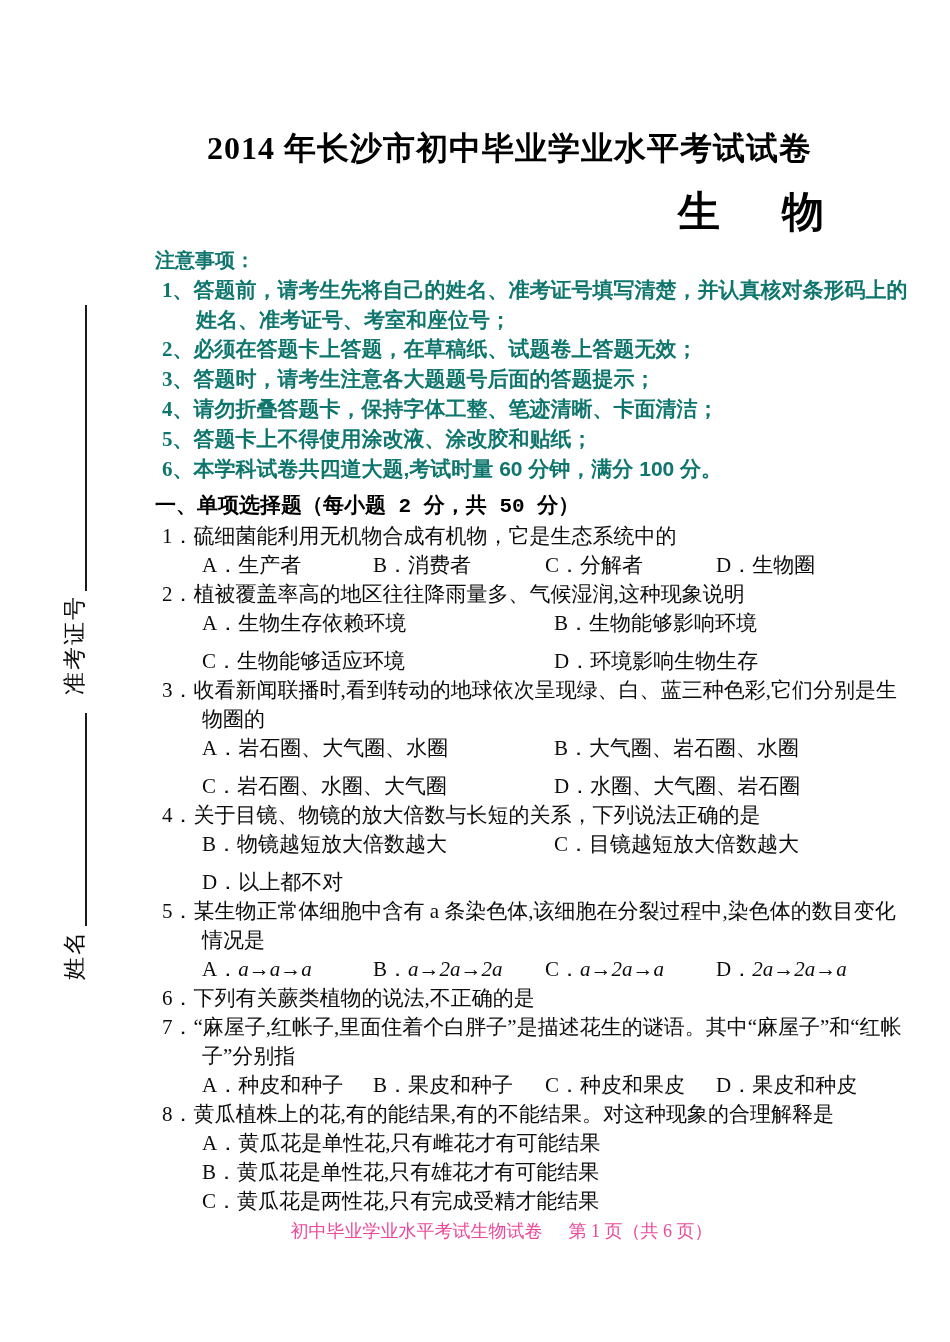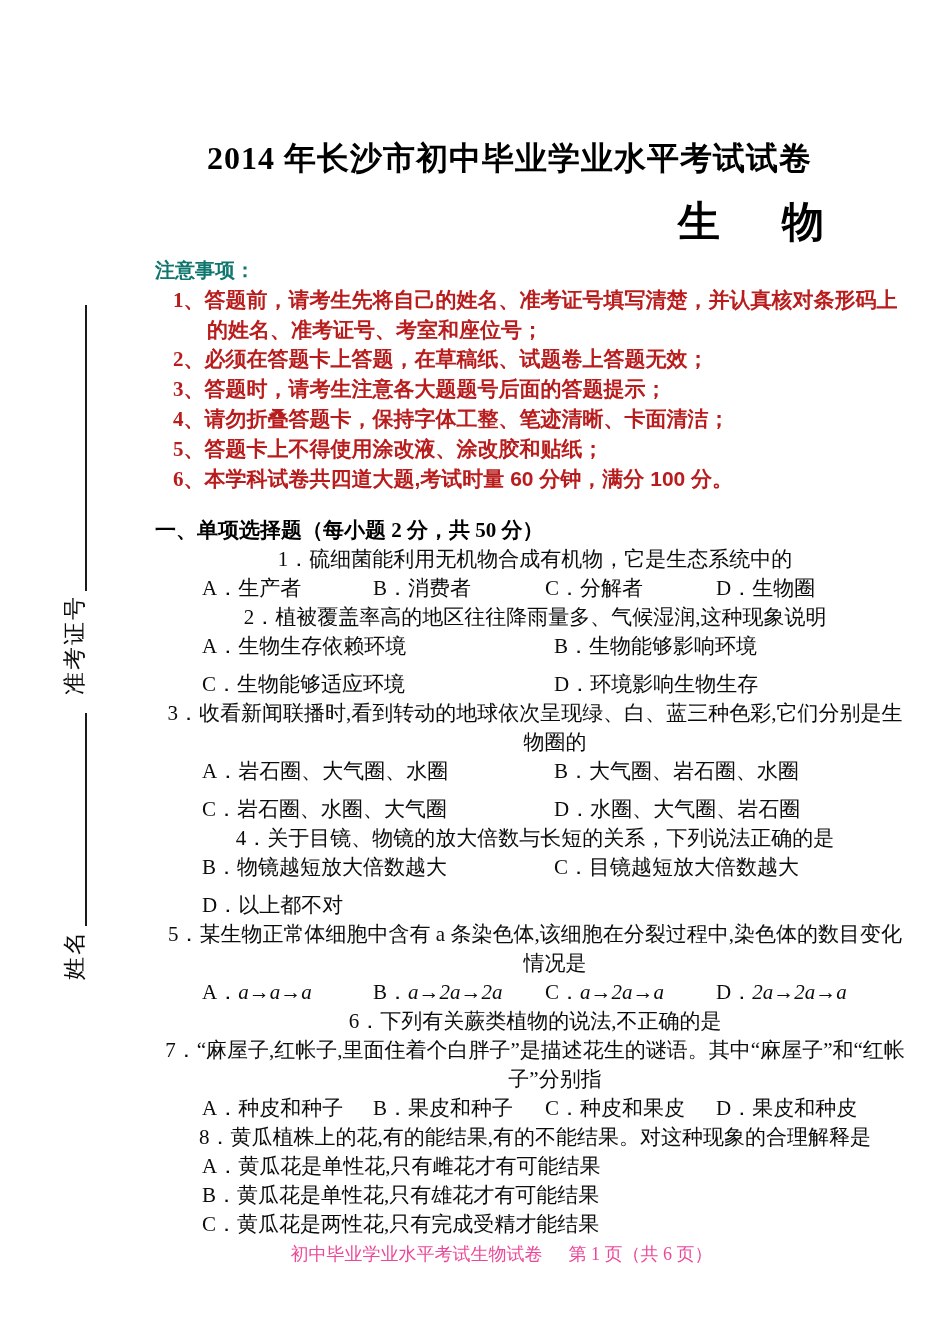--- a/index.html
+++ b/index.html
@@ -16,51 +16,51 @@
     display:flex;align-items:flex-end;
     font-size:23px;letter-spacing:2px;white-space:nowrap;
   }
   .margin-label .fill-line{
     flex:1 1 auto;border-bottom:2px solid #1a1a1a;margin:0 0 3px 4px;
   }
   #exam-no-field{top:695px;width:390px;}
   #name-field{top:980px;width:267px;}
 
   
-  main{position:absolute;left:155px;top:12px;width:753px;}
+  main{position:absolute;left:155px;top:2px;width:753px;}
   h1.title{
     margin:124px 0 0 0;position:relative;left:-22px;
     font-family:"Liberation Serif","DejaVu Serif",serif;
     font-weight:900;font-size:32px;line-height:44px;
     text-align:center;letter-spacing:1px;color:#000;
   }
   .subject{
     margin-top:16px;position:relative;left:-22px;
     font-weight:900;font-size:42px;line-height:52px;
     text-align:right;letter-spacing:62px;text-indent:62px;color:#000;
     font-family:"Liberation Sans","DejaVu Sans",sans-serif;
   }
   
   .notes-heading{
     margin-top:8px;font-family:Liberation Serif, serif;
     font-weight:700;font-size:20px;line-height:29px;color:#0f766e;
   }
   .note-item{
-    margin-left:18px;padding-left:34px;text-indent:-34px;
+    margin-left:7px;padding-left:34px;text-indent:-34px;
     font-family:"Liberation Sans","DejaVu Sans",sans-serif;
-    font-weight:700;font-size:21px;line-height:29px;color:#b91c1c;
+    font-weight:700;font-size:21px;line-height:29px;color:#0f766e;
   }
   .note-num{font-family:"Liberation Serif","DejaVu Serif",serif;font-weight:700;}
   
   .sec-heading{
-    margin-top:21px;font-family:Liberation Serif, serif;
+    margin-top:8px;font-family:Liberation Mono, monospace;
     font-weight:700;font-size:21px;line-height:30px;color:#000;
   }
   .question{margin-left:7px;font-size:21px;line-height:29px;}
-  .q-stem{padding-left:40px;text-indent:-40px;text-align:center;}
+  .q-stem{padding-left:40px;text-indent:-40px;}
   .opts{margin-left:40px;display:grid;}
   .cols-4{grid-template-columns:171px 172px 171px auto;}
   .cols-2{grid-template-columns:343px auto;gap:9px;}
   .cols-1{grid-template-columns:1fr;}
   .opt{white-space:nowrap;}
   .opt-label{font-style:normal;}
   .q-math .opt{font-style:italic;}
   .q-math .opt .opt-label{font-style:normal;}
   
   .footer{

